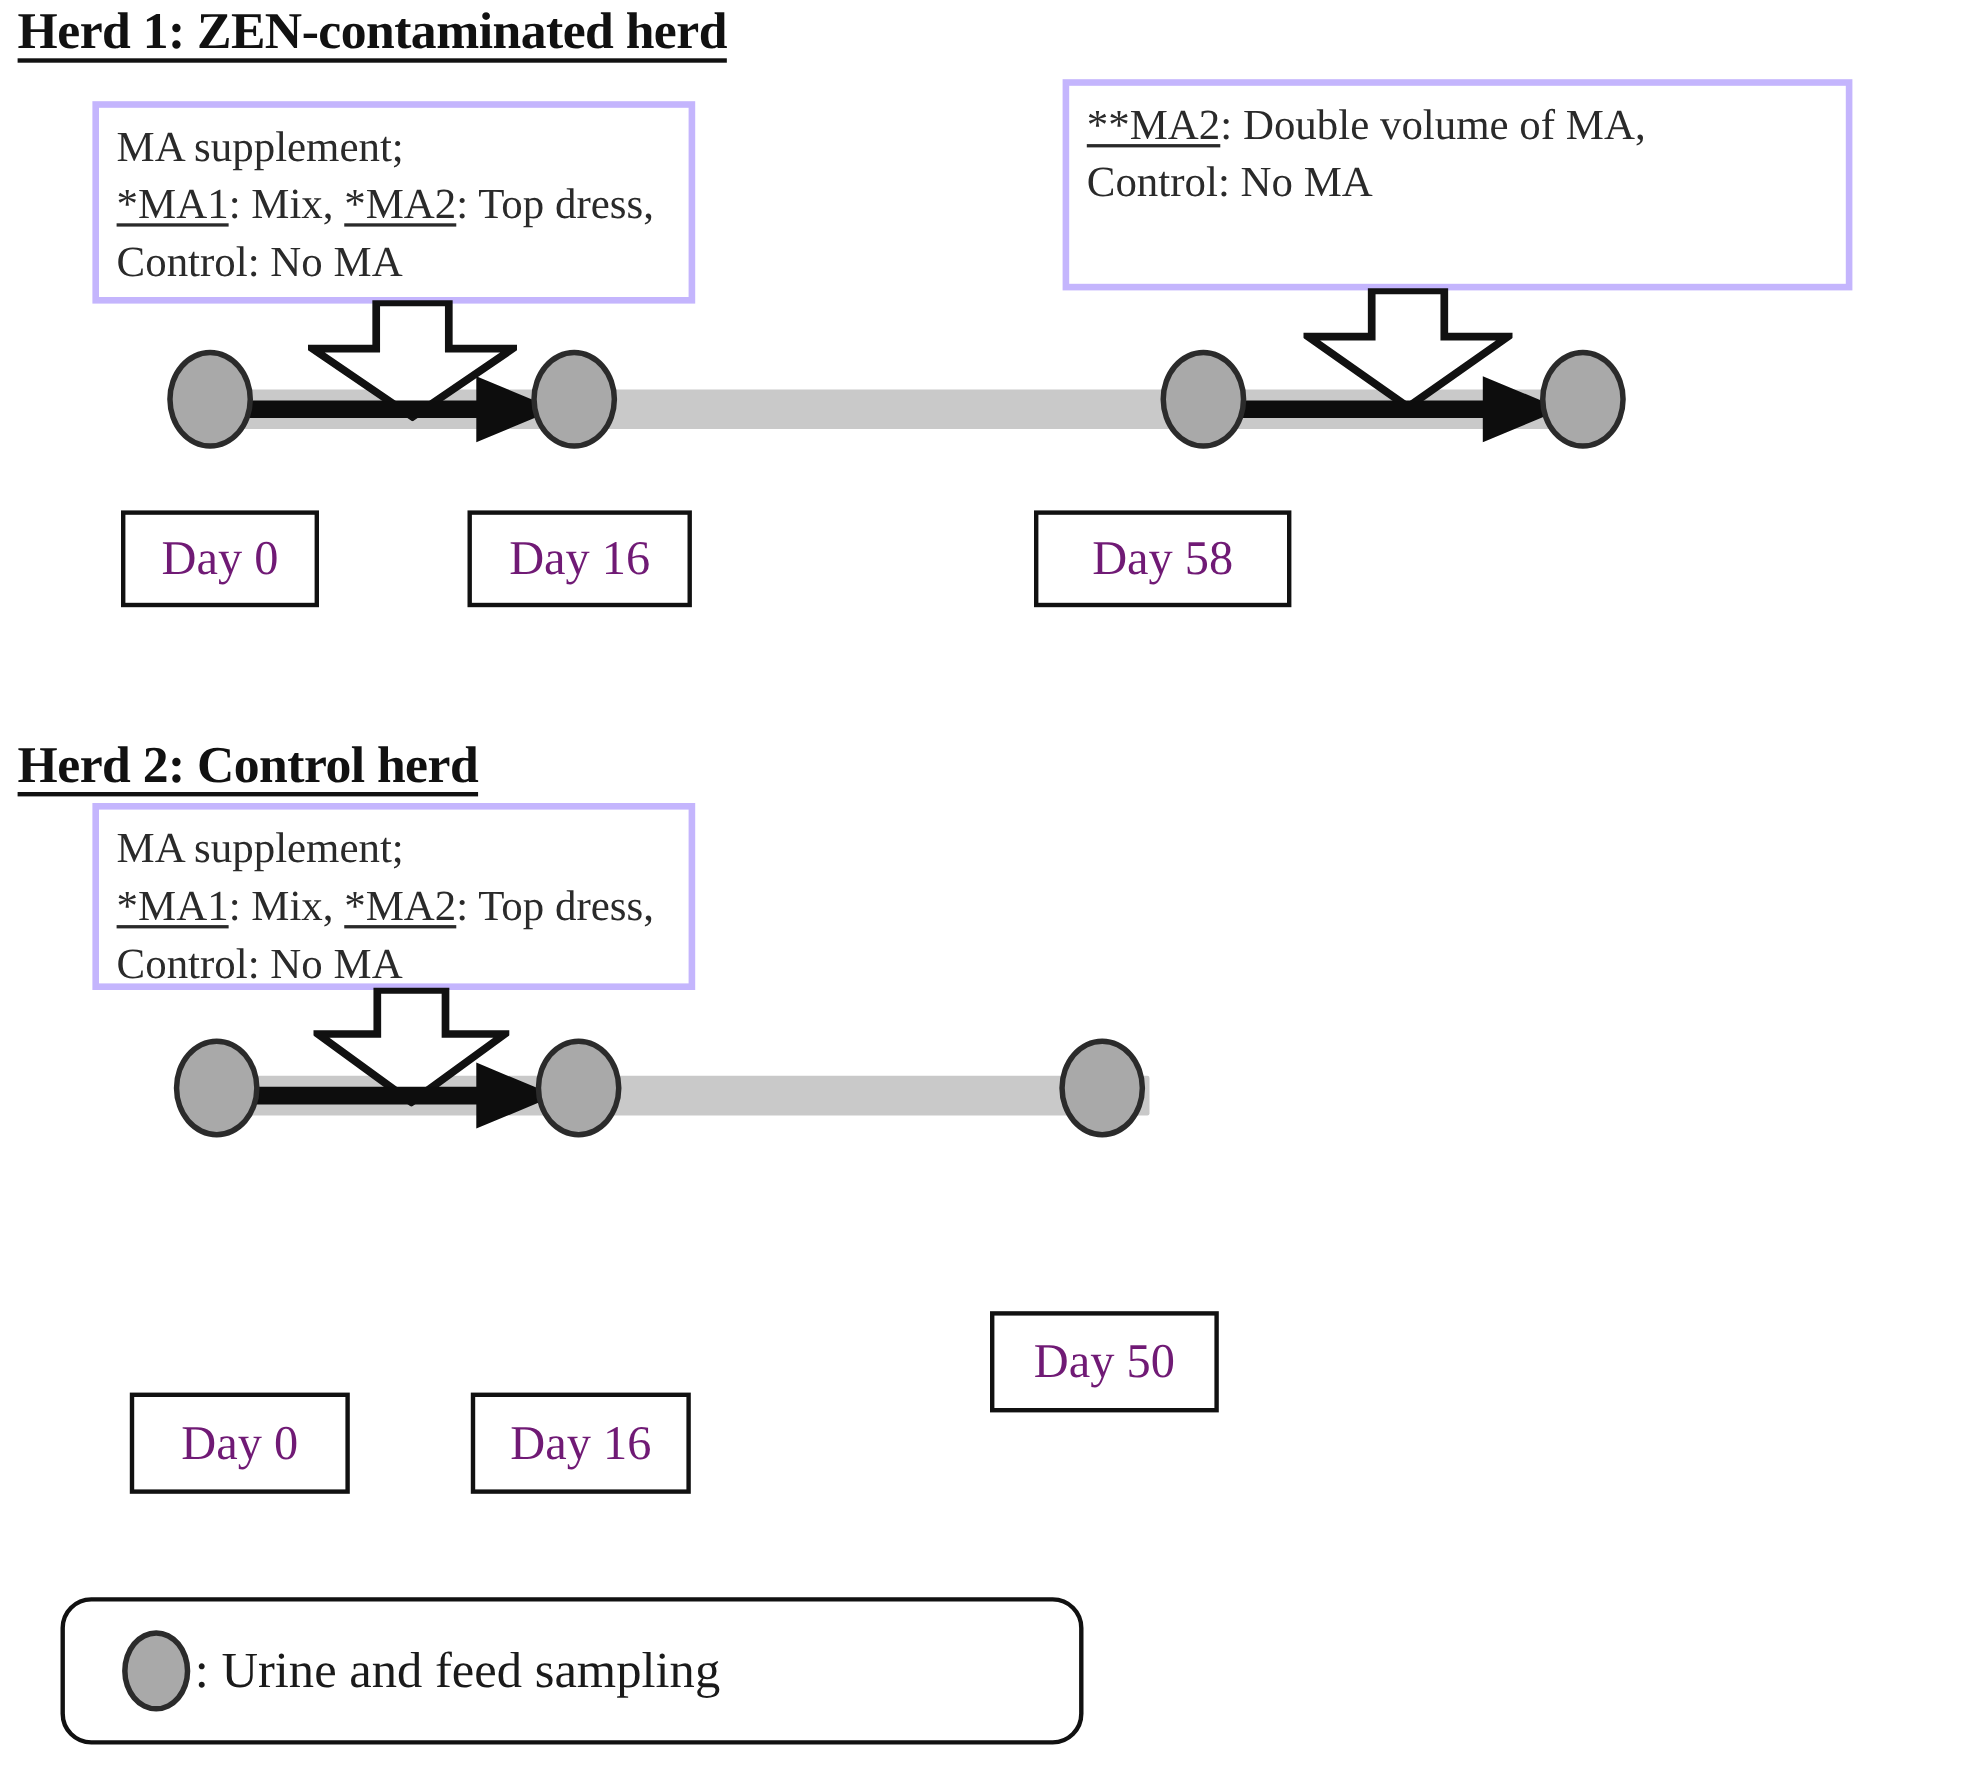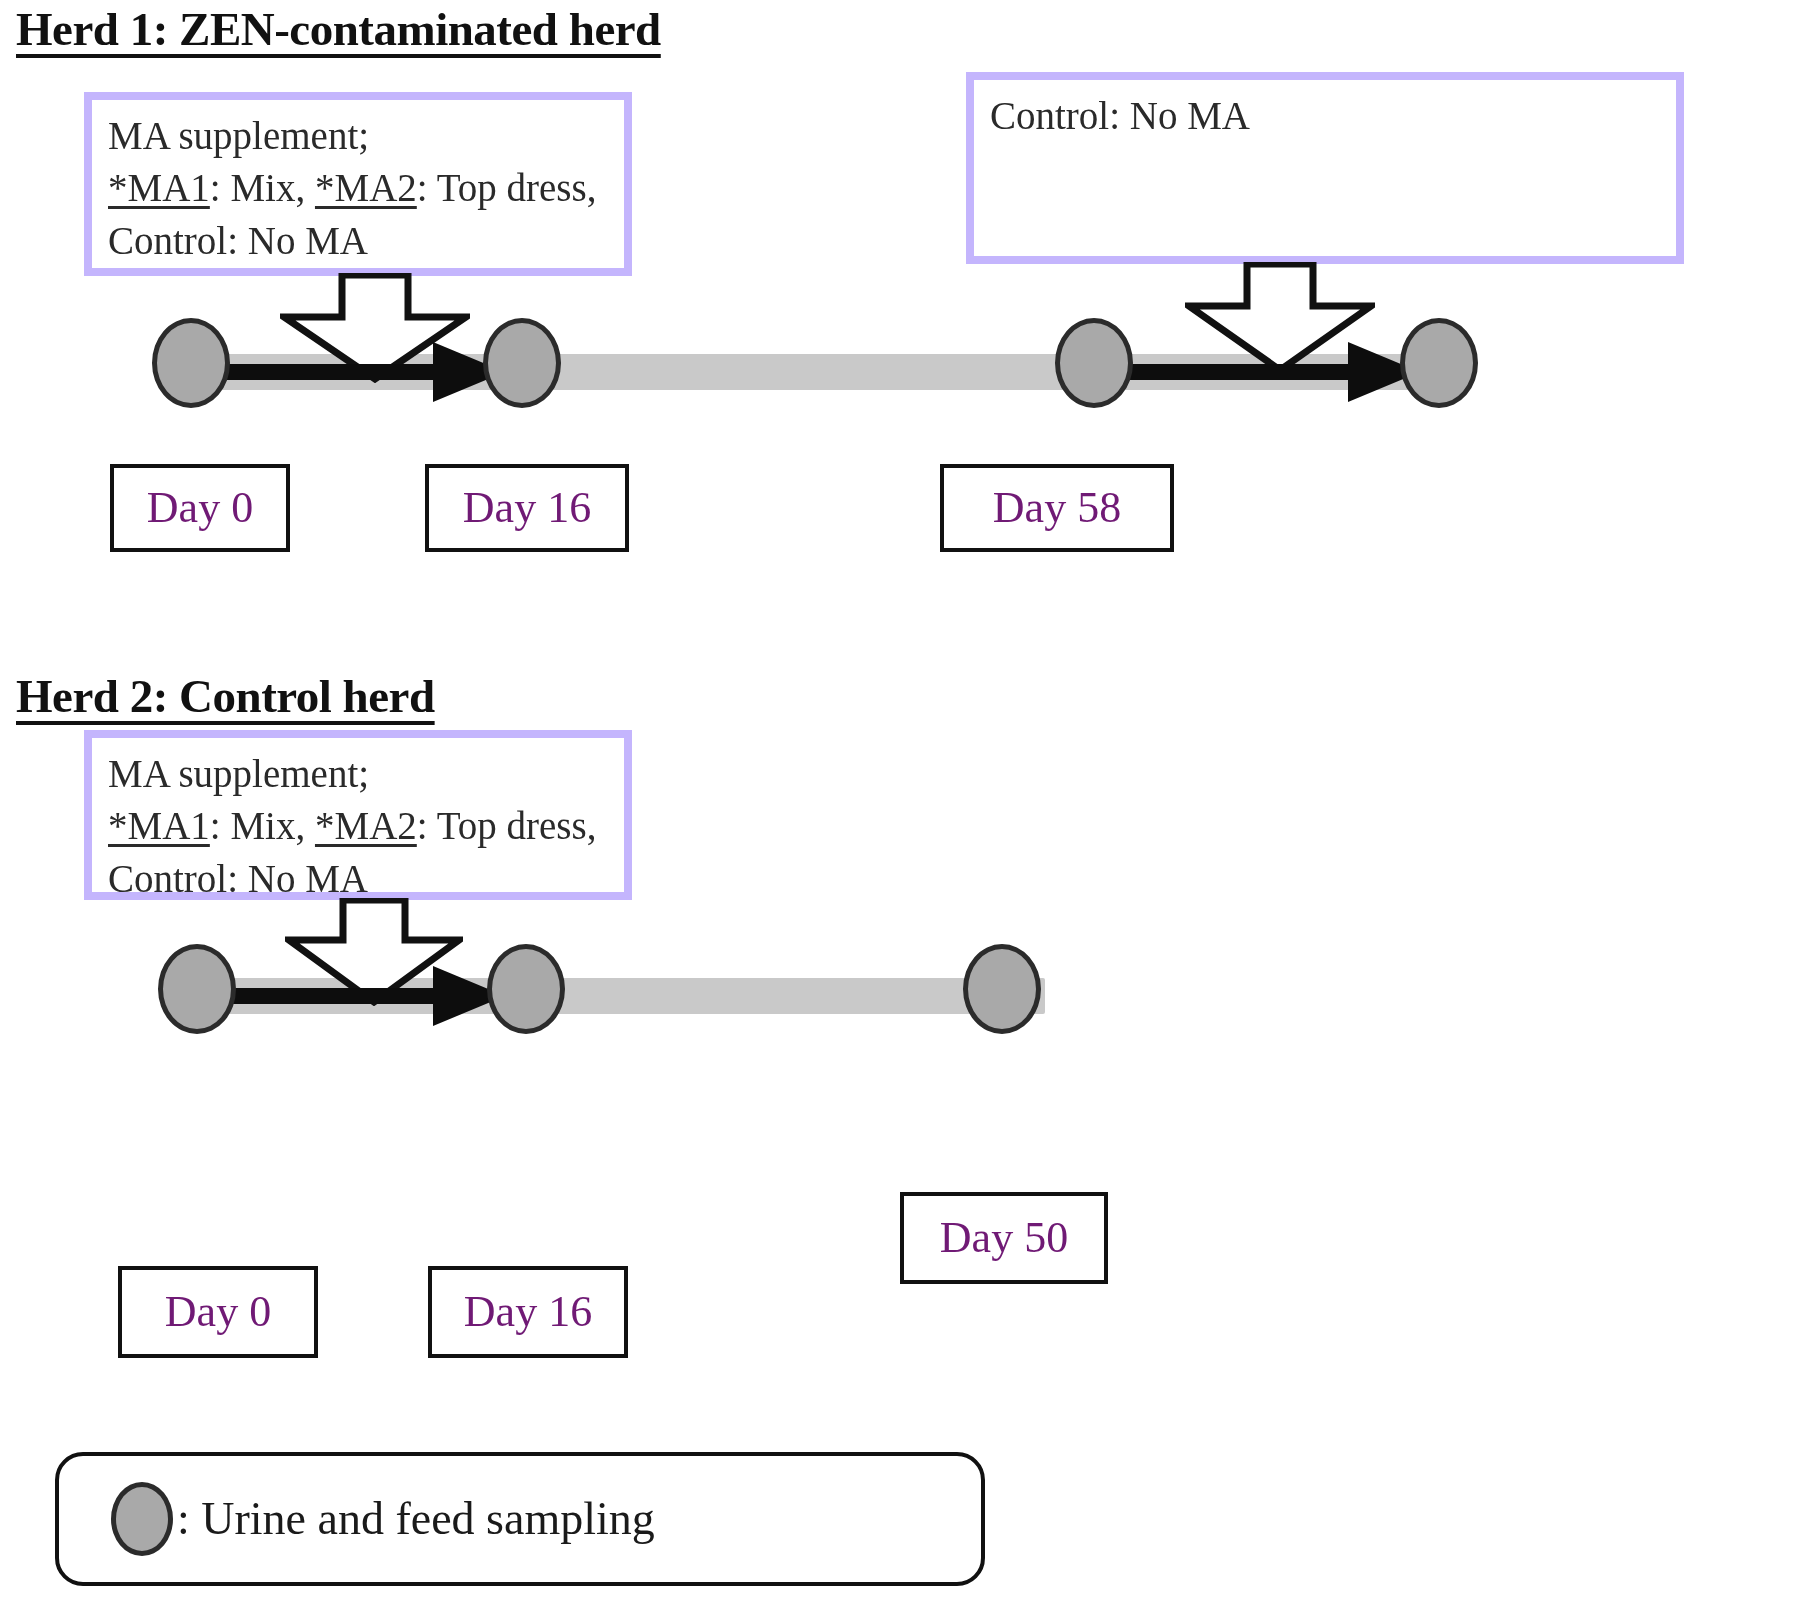--- a/index.html
+++ b/index.html
@@ -29,21 +29,21 @@
     text-decoration: underline;
     text-underline-offset: 9px;
     text-decoration-thickness: 4px;
     white-space: nowrap;
     color: #111;
   }
 
   
   .info-box {
     box-sizing: border-box;
-    border: 8px solid #c4b5fd;
+    border: 6px solid #c4b5fd;
     background: #ffffff;
     padding: 10px 14px 6px 16px;
     font-size: 39px;
     line-height: 1.34;
     color: #2a2a2a;
     white-space: nowrap;
   }
   .info-line { display: block; }
   .u { text-decoration: underline; text-underline-offset: 5px; text-decoration-thickness: 3px; }
 
@@ -115,20 +115,21 @@
 
   <div class="abs herd-title" style="left:16px; top:6px;">Herd 1: ZEN-contaminated herd</div>
 
   <div class="abs info-box" style="left:84px; top:92px; width:548px; height:184px;">
     <span class="info-line">MA supplement;</span>
     <span class="info-line"><span class="u">*MA1</span><span>: Mix, </span><span class="u">*MA2</span><span>: Top dress,</span></span>
     <span class="info-line">Control: No MA</span>
   </div>
 
   <div class="abs info-box" style="left:966px; top:72px; width:718px; height:192px;">
+    <span class="info-line"><span class="u">**MA2</span><span>: Double volume of MA,</span></span>
     <span class="info-line">Control: No MA</span>
   </div>
 
   <div class="abs band" style="left:185px; top:354px; width:1270px;"></div>
 
   <svg class="abs hollow-arrow" style="left:280px; top:273px;" width="190" height="110" viewBox="0 0 190 110">
     <polygon points="62,2 128,2 128,44 186,44 95,106 4,44 62,44" fill="#ffffff" stroke="#111111" stroke-width="7" stroke-linejoin="miter"></polygon>
   </svg>
   <svg class="abs hollow-arrow" style="left:1185px; top:262px;" width="190" height="112" viewBox="0 0 190 112">
     <polygon points="62,2 128,2 128,44 186,44 95,108 4,44 62,44" fill="#ffffff" stroke="#111111" stroke-width="7" stroke-linejoin="miter"></polygon>

